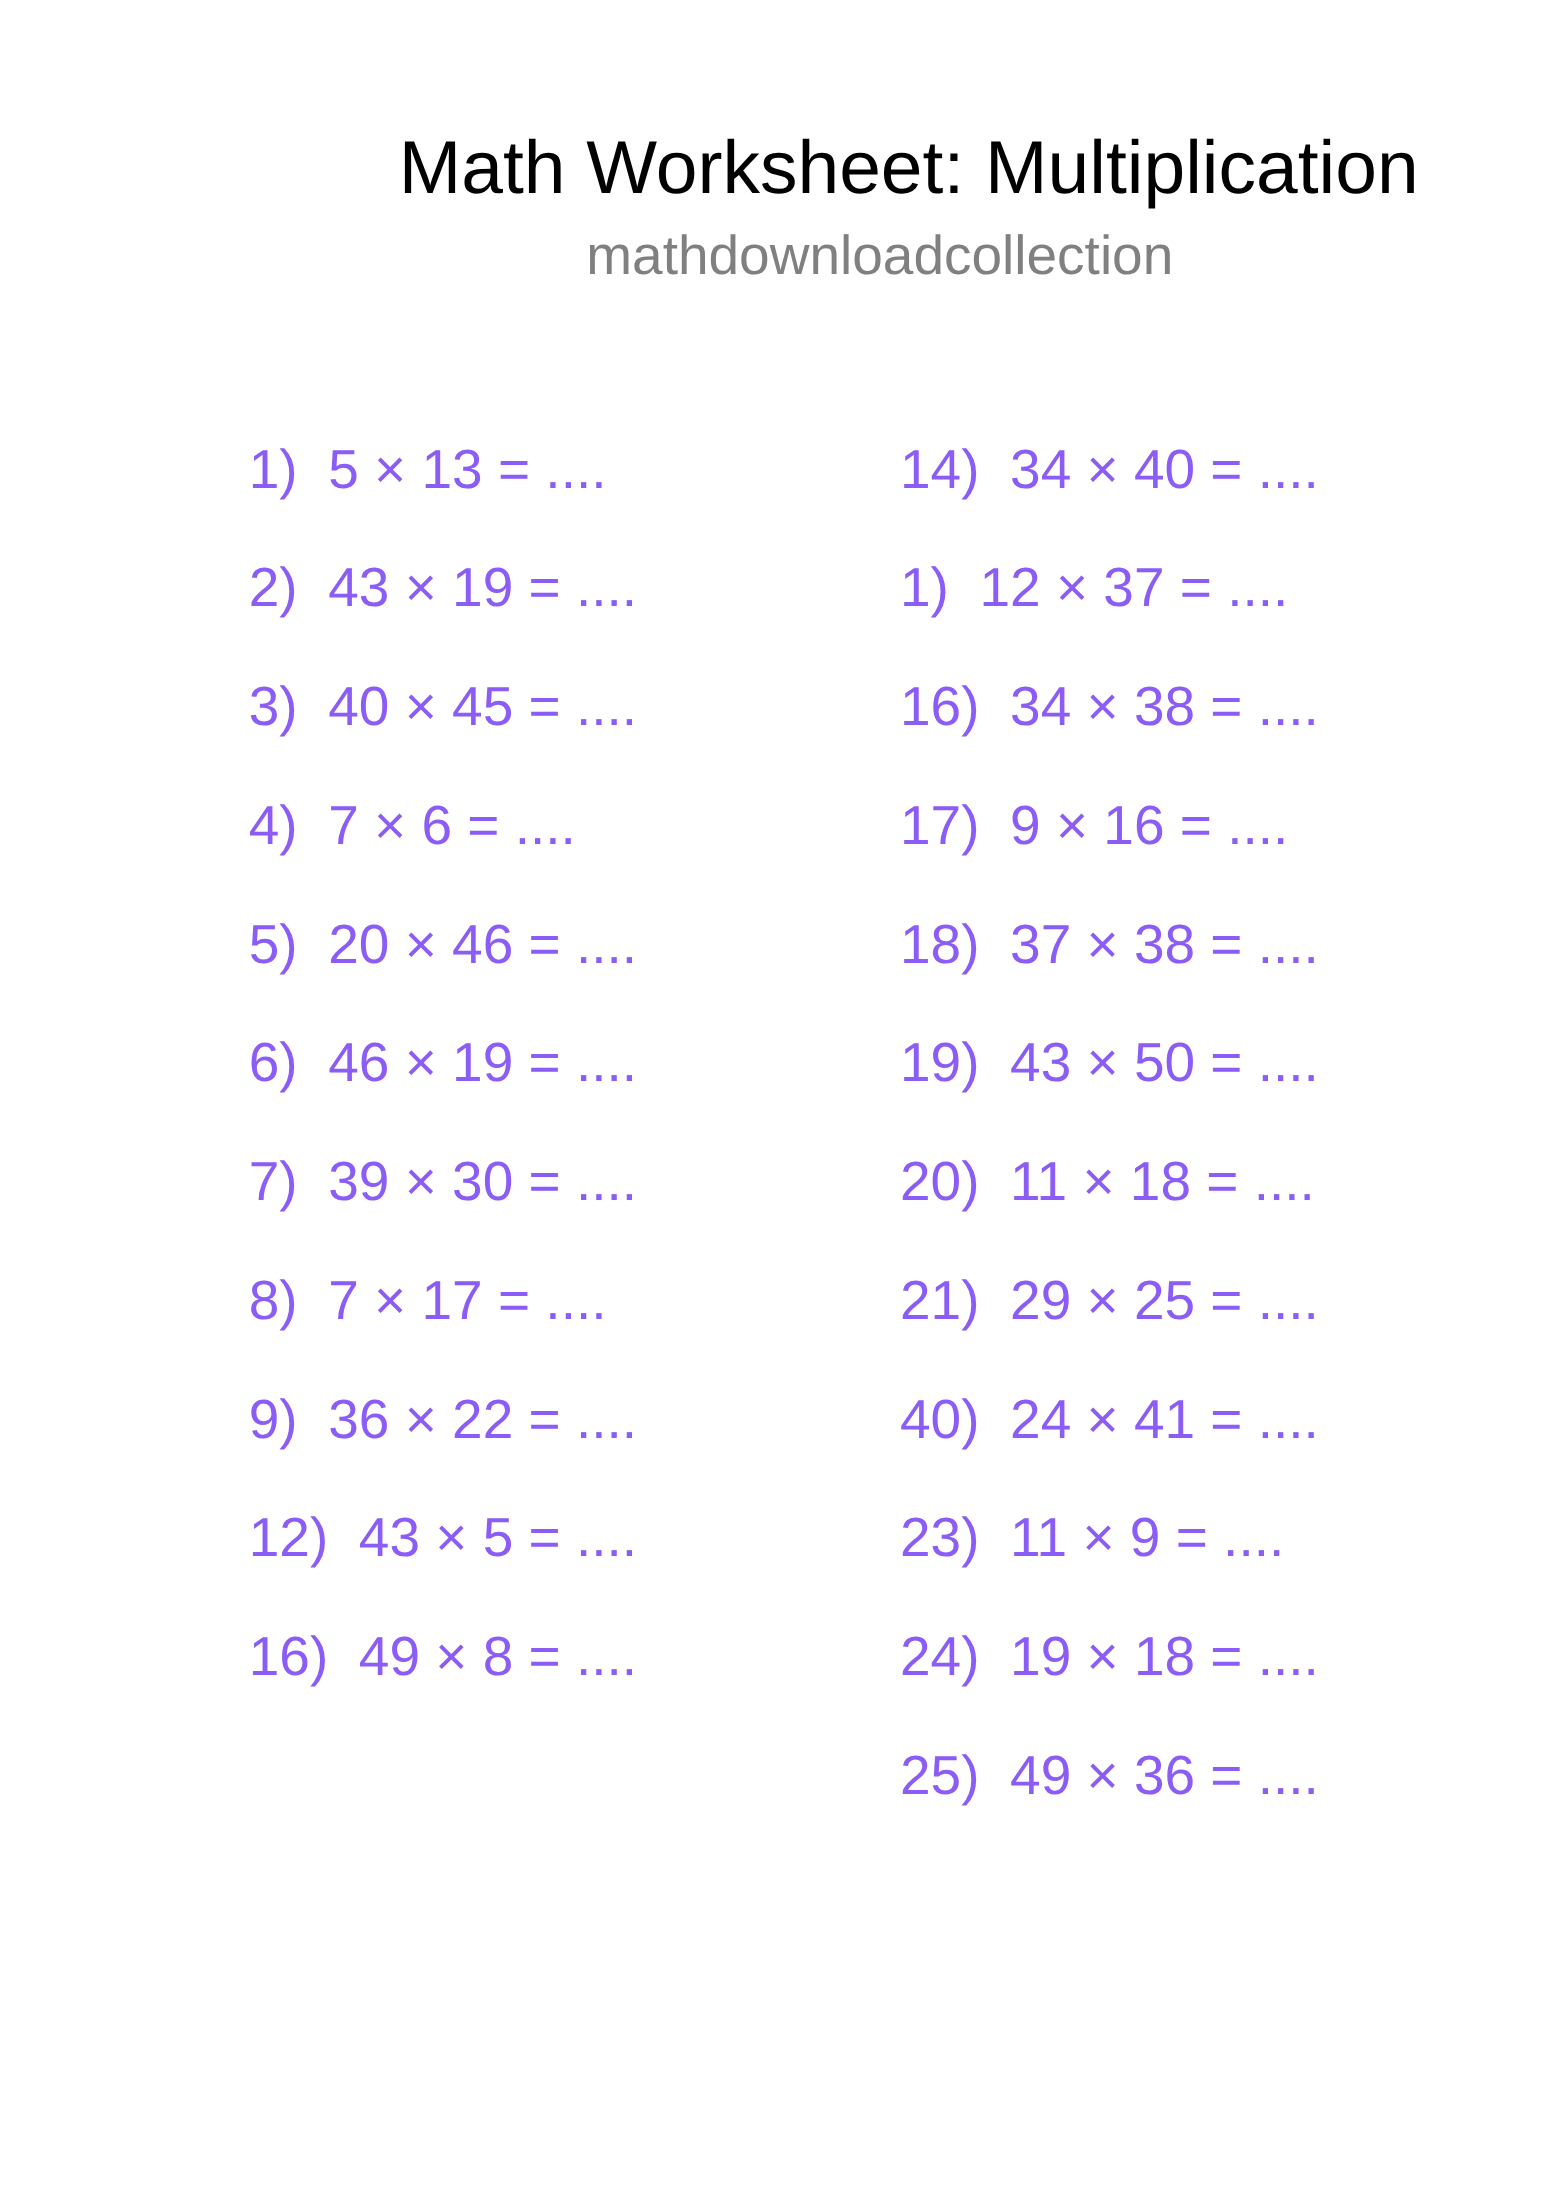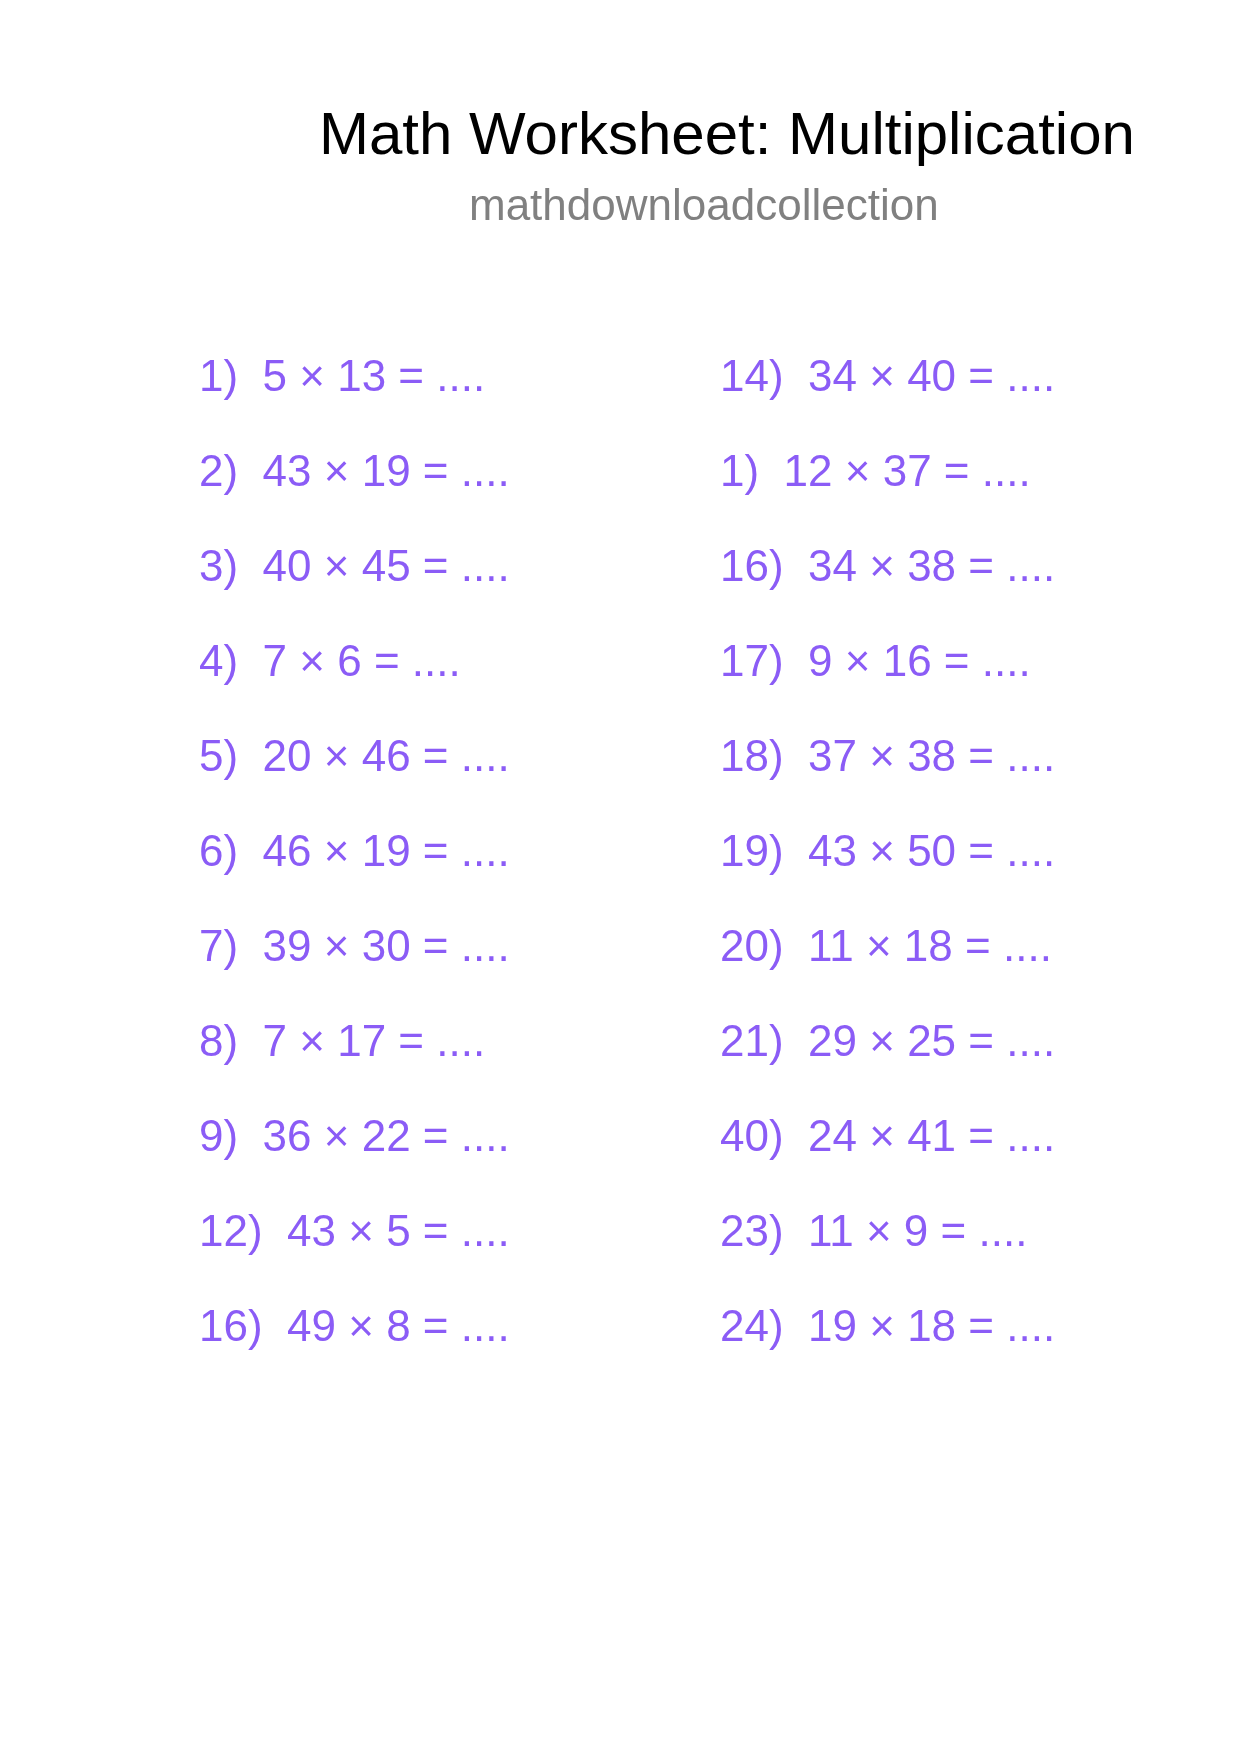--- a/index.html
+++ b/index.html
@@ -75,13 +75,14 @@
   <li class="problem"><span>1)</span>  <span>12 × 37 = ....</span></li>
   <li class="problem"><span>16)</span>  <span>34 × 38 = ....</span></li>
   <li class="problem"><span>17)</span>  <span>9 × 16 = ....</span></li>
   <li class="problem"><span>18)</span>  <span>37 × 38 = ....</span></li>
   <li class="problem"><span>19)</span>  <span>43 × 50 = ....</span></li>
   <li class="problem"><span>20)</span>  <span>11 × 18 = ....</span></li>
   <li class="problem"><span>21)</span>  <span>29 × 25 = ....</span></li>
   <li class="problem"><span>40)</span>  <span>24 × 41 = ....</span></li>
   <li class="problem"><span>23)</span>  <span>11 × 9 = ....</span></li>
   <li class="problem"><span>24)</span>  <span>19 × 18 = ....</span></li>
+  <li class="problem"><span>25)</span>  <span>49 × 36 = ....</span></li>
 </ul>
 
 </body></html>

